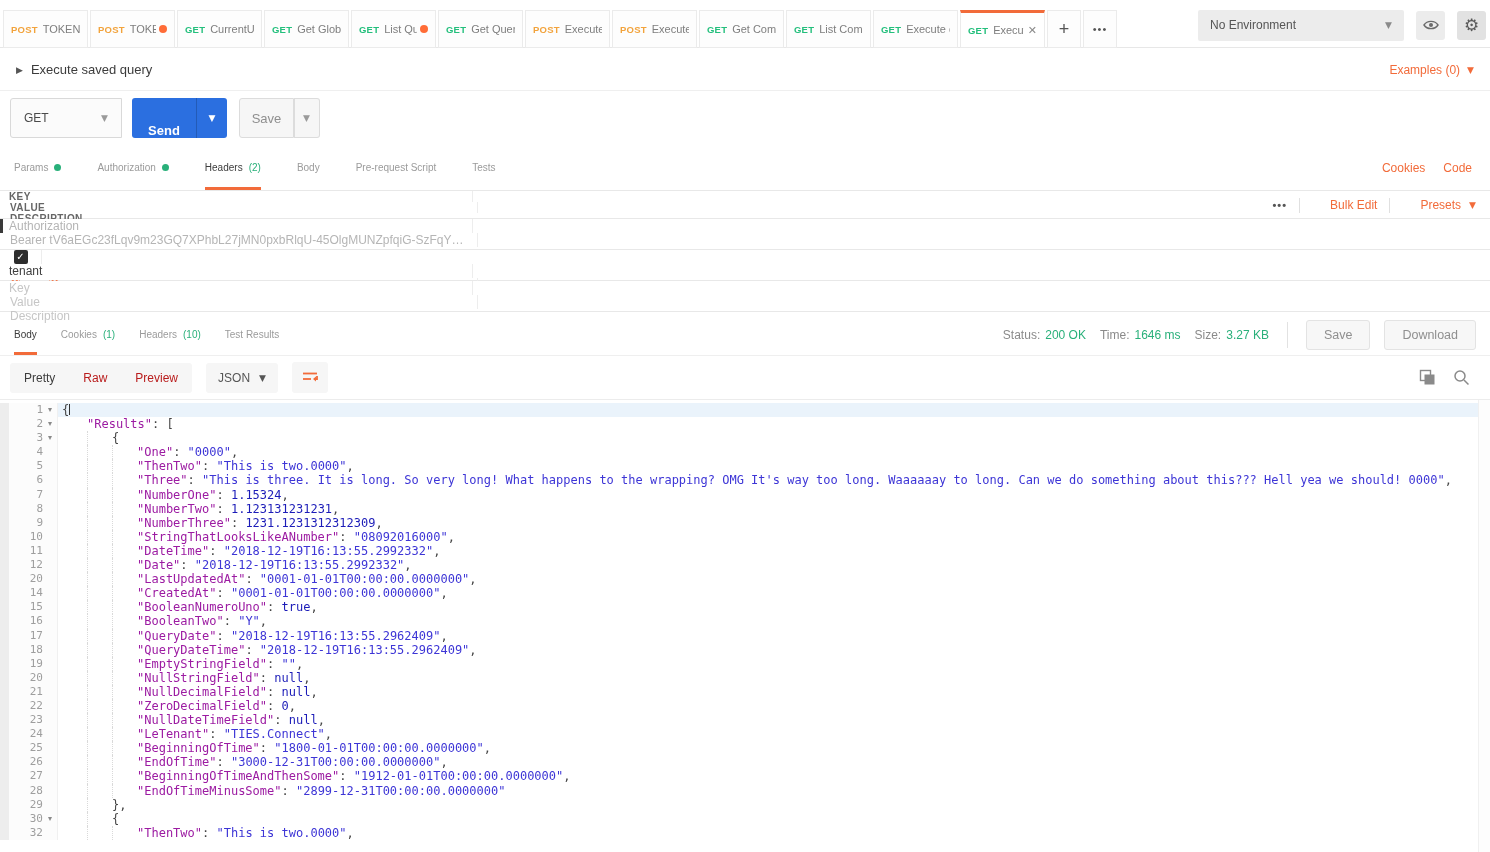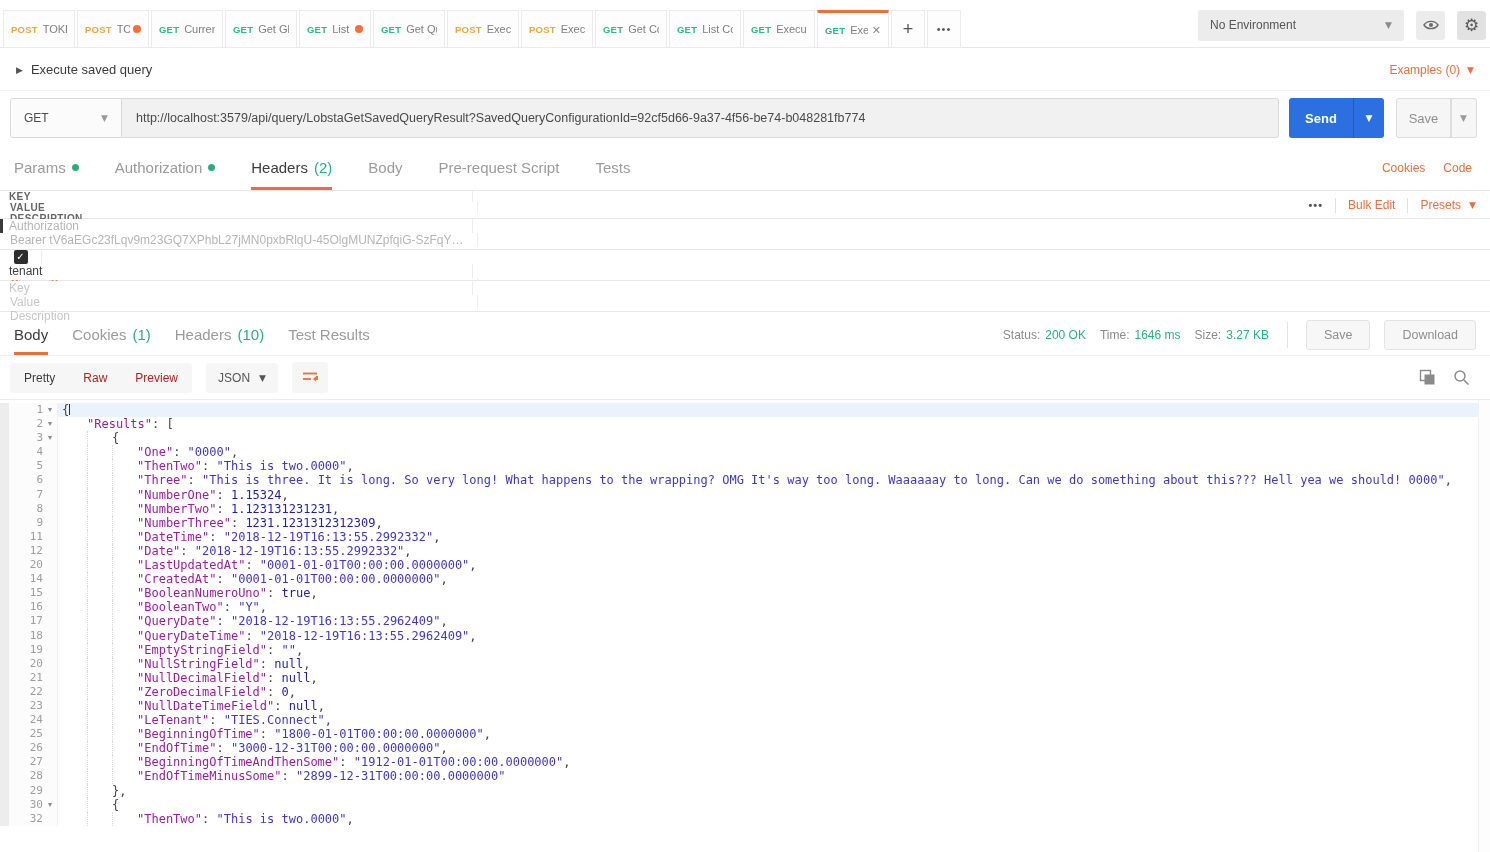--- a/index.html
+++ b/index.html
@@ -7,21 +7,21 @@
     --get:#23BF7C; --post:#F2A33C;
     --jkey:#9C1BA2; --jstr:#3D35D6; --jnum:#1C1CB8; --jkw:#1C1CB8;
   }
   *{box-sizing:border-box;margin:0;padding:0;}
   html,body{width:1490px;height:852px;overflow:hidden;}
   body{font-family:"Liberation Sans",sans-serif;background:#fff;position:relative;color:#3f3f3f;}
 
   
   .tabbar{position:absolute;top:0;left:0;right:0;height:48px;background:#fff;border-bottom:1px solid #e7e7e7;}
   .tabstrip{position:absolute;left:3px;top:10px;height:38px;display:flex;}
-  .tab{width:72px;margin-right:2px;border:1px solid #ebebeb;background:#fdfdfd;display:flex;align-items:center;padding:0 7px;font-size:11px;position:relative;flex:none;cursor:default;}
+  .tab{width:85px;margin-right:2px;border:1px solid #ebebeb;background:#fdfdfd;display:flex;align-items:center;padding:0 7px;font-size:11px;position:relative;flex:none;cursor:default;}
   .tab.active{background:#fff;border-top:3px solid var(--accent);}
   .tab .meth{font-weight:bold;font-size:9.5px;margin-right:5px;letter-spacing:.2px;flex:none;}
   .tab .meth.GET{color:var(--get);} .tab .meth.POST{color:var(--post);}
   .tab .lbl{color:#7e7e7e;white-space:nowrap;overflow:hidden;flex:1;}
   .tab .dot{width:8px;height:8px;border-radius:50%;background:#ff6c37;margin-left:3px;flex:none;}
   .tab .x{color:#8a8a8a;font-size:11px;margin-left:4px;flex:none;font-family:"DejaVu Sans",sans-serif;}
   .sq-btn{width:34px;margin-right:2px;border:1px solid #ebebeb;background:#fdfdfd;display:flex;align-items:center;justify-content:center;color:#555;flex:none;}
   .plus{font-size:18px;font-weight:300;}
   .dots{font-size:11px;letter-spacing:1px;}
   .envzone{position:absolute;right:4px;top:9px;height:32px;display:flex;align-items:center;gap:12px;}
@@ -36,47 +36,47 @@
   .crumbrow .name{font-size:13px;color:#3c3c3c;}
   .examples{margin-left:auto;color:var(--accent);font-size:12px;display:flex;align-items:center;gap:7px;}
   .examples .caret{font-size:9px;font-family:"DejaVu Sans",sans-serif;}
 
   
   .urlrow{position:absolute;top:91px;left:0;right:0;height:54px;display:flex;align-items:center;padding:0 13px 0 10px;}
   .methodbox{width:112px;height:40px;background:#fbfbfb;border:1px solid #d9d9d9;border-radius:3px 0 0 3px;display:flex;align-items:center;padding:0 13px;font-size:12px;color:#4a4a4a;flex:none;}
   .methodbox .caret{margin-left:auto;color:#9a9a9a;font-size:9px;font-family:"DejaVu Sans",sans-serif;}
   .urlbox{flex:1;height:40px;background:#f1f1f1;border:1px solid #d9d9d9;border-left:none;border-radius:0 3px 3px 0;display:flex;align-items:center;padding:0 14px;font-size:12.5px;color:#4a4a4a;white-space:nowrap;overflow:hidden;}
   .sendgrp{display:flex;margin-left:10px;flex:none;}
-  .send-main{width:64px;height:40px;background:var(--blue);color:#fff;font-weight:bold;font-size:13px;display:flex;align-items:center;justify-content:center;border-radius:3px 0 0 3px;}
+  .send-main{width:64px;height:40px;background:var(--blue);color:#fff;font-weight:bold;font-size:13px;display:flex;align-items:flex-end;justify-content:center;border-radius:3px 0 0 3px;}
   .send-caret{width:31px;height:40px;background:var(--blue);border-left:1px solid rgba(0,0,0,.18);border-radius:0 3px 3px 0;display:flex;align-items:center;justify-content:center;color:#fff;font-size:9px;font-family:"DejaVu Sans",sans-serif;}
   .savegrp{display:flex;margin-left:12px;flex:none;}
   .save-main{width:55px;height:40px;background:#f6f6f6;border:1px solid #dcdcdc;color:#8f8f8f;font-size:13px;display:flex;align-items:center;justify-content:center;border-radius:3px 0 0 3px;}
   .save-caret{width:26px;height:40px;background:#f6f6f6;border:1px solid #dcdcdc;border-left:none;box-shadow:inset 1px 0 0 #dcdcdc;border-radius:0 3px 3px 0;display:flex;align-items:center;justify-content:center;color:#9a9a9a;font-size:9px;font-family:"DejaVu Sans",sans-serif;}
 
   
   .reqtabs{position:absolute;top:145px;left:0;right:0;height:45px;display:flex;align-items:stretch;padding-left:14px;}
-  .rtab{display:flex;align-items:center;gap:6px;font-size:15px;color:#9b9b9b;margin-right:36px;border-bottom:3px solid transparent;padding-top:2px;}
+  .rtab{display:flex;align-items:center;gap:6px;font-size:10px;color:#9b9b9b;margin-right:36px;border-bottom:3px solid transparent;padding-top:2px;}
   .rtab.active{color:#3c3c3c;border-bottom-color:var(--accent);}
   .rtab .gdot{width:7px;height:7px;border-radius:50%;background:var(--green);}
   .rtab .cnt{color:var(--green);}
   .reqlinks{margin-left:auto;display:flex;align-items:center;gap:18px;padding-right:18px;font-size:12px;color:var(--accent);}
 
   
   .kvtable{position:absolute;top:190px;left:0;right:0;border-top:1px solid #e8e8e8;}
   .kvrow{display:flex;border-bottom:1px solid #e8e8e8;position:relative;background:#fff;flex-direction:column;}
   .kvrow.hdr{height:28px;} .kvrow.data{height:31px;}
   .c-chk{width:42px;flex:none;border-right:1px solid #ededed;display:flex;align-items:center;justify-content:center;}
   .c-key{width:473px;flex:none;border-right:1px solid #ededed;display:flex;align-items:center;padding-left:9px;font-size:12px;position:relative;}
   .c-val{width:478px;flex:none;border-right:1px solid #ededed;display:flex;align-items:center;padding-left:10px;font-size:12px;white-space:nowrap;overflow:hidden;}
   .c-desc{flex:1;display:flex;align-items:center;padding-left:10px;font-size:12px;}
   .hdr .c-key,.hdr .c-val,.hdr .c-desc{font-size:10px;font-weight:bold;color:#666;letter-spacing:.4px;}
   .hdrctl{position:absolute;right:0;top:0;height:28px;display:flex;align-items:center;gap:12px;padding-right:14px;font-size:12px;}
   .hdrctl .dots3{color:#555;font-size:11px;letter-spacing:1px;font-weight:bold;}
   .hdrctl .vdiv{width:1px;height:15px;background:#e0e0e0;}
-  .hdrctl .lnk{color:var(--accent);}
+  .hdrctl .lnk{color:var(--accent);margin-left:18px;}
   .hdrctl .caret{color:var(--accent);font-size:9px;font-family:"DejaVu Sans",sans-serif;margin-left:-4px;}
   .muted{color:#b5b5b5;} .ph{color:#c6c6c6;} .darktxt{color:#3f3f3f;} .vartxt{color:var(--accent);}
   .dragbar{position:absolute;left:0;top:0;bottom:0;width:3px;background:#3a3a3a;}
   .cb{width:14px;height:14px;background:#2d2d2d;border-radius:2px;color:#fff;font-size:10px;line-height:14px;text-align:center;font-family:"DejaVu Sans",sans-serif;}
 
   
   .respbar{position:absolute;top:314px;left:0;right:0;height:42px;display:flex;align-items:stretch;padding-left:14px;border-bottom:1px solid #efefef;}
   .respbar .rtab{margin-right:24px;}
   .respmeta{margin-left:auto;display:flex;align-items:center;gap:14px;padding-right:14px;font-size:12px;justify-content:space-between;}
   .respmeta .lab{color:#8a8a8a;} .respmeta .val{color:var(--green);}
@@ -192,23 +192,20 @@
     <span>Examples (0)</span>
     <span class="caret">▼</span>
   </div>
 </div>
 
 <div class="urlrow">
   <div class="methodbox">
     <span>GET</span>
     <span class="caret">▼</span>
   </div>
-  <div class="urlbox">
-    <span>http://localhost:3579/api/query/LobstaGetSavedQueryResult?SavedQueryConfigurationId=92cf5d66-9a37-4f56-be74-b048281fb774</span>
-  </div>
   <div class="sendgrp">
     <div class="send-main">
         <span>Send</span>
       </div>
     <div class="send-caret">
         <span>▼</span>
       </div>
   </div>
   <div class="savegrp">
     <div class="save-main">
@@ -358,20 +355,21 @@
 <div class="editor" id="editor">
     <div class="cl active"><div class="gut"><span class="num">1</span><span class="fold">▾</span></div><div class="lc"><span class="tk-p">{</span><span class="cursor"></span></div></div>
     <div class="cl"><div class="gut"><span class="num">2</span><span class="fold">▾</span></div><div class="lc"><span class="ind"></span><span class="tk-k">"Results"</span><span class="tk-p">: </span><span class="tk-p">[</span></div></div>
     <div class="cl"><div class="gut"><span class="num">3</span><span class="fold">▾</span></div><div class="lc"><span class="ind"></span><span class="ind g"></span><span class="tk-p">{</span></div></div>
     <div class="cl"><div class="gut"><span class="num">4</span><span class="fold"></span></div><div class="lc"><span class="ind"></span><span class="ind g"></span><span class="ind g"></span><span class="tk-k">"One"</span><span class="tk-p">: </span><span class="tk-s">"0000"</span><span class="tk-p">,</span></div></div>
     <div class="cl"><div class="gut"><span class="num">5</span><span class="fold"></span></div><div class="lc"><span class="ind"></span><span class="ind g"></span><span class="ind g"></span><span class="tk-k">"ThenTwo"</span><span class="tk-p">: </span><span class="tk-s">"This is two.0000"</span><span class="tk-p">,</span></div></div>
     <div class="cl"><div class="gut"><span class="num">6</span><span class="fold"></span></div><div class="lc"><span class="ind"></span><span class="ind g"></span><span class="ind g"></span><span class="tk-k">"Three"</span><span class="tk-p">: </span><span class="tk-s">"This is three. It is long. So very long! What happens to the wrapping? OMG It's way too long. Waaaaaay to long. Can we do something about this??? Hell yea we should! 0000"</span><span class="tk-p">,</span></div></div>
     <div class="cl"><div class="gut"><span class="num">7</span><span class="fold"></span></div><div class="lc"><span class="ind"></span><span class="ind g"></span><span class="ind g"></span><span class="tk-k">"NumberOne"</span><span class="tk-p">: </span><span class="tk-n">1.15324</span><span class="tk-p">,</span></div></div>
     <div class="cl"><div class="gut"><span class="num">8</span><span class="fold"></span></div><div class="lc"><span class="ind"></span><span class="ind g"></span><span class="ind g"></span><span class="tk-k">"NumberTwo"</span><span class="tk-p">: </span><span class="tk-n">1.123131231231</span><span class="tk-p">,</span></div></div>
     <div class="cl"><div class="gut"><span class="num">9</span><span class="fold"></span></div><div class="lc"><span class="ind"></span><span class="ind g"></span><span class="ind g"></span><span class="tk-k">"NumberThree"</span><span class="tk-p">: </span><span class="tk-n">1231.1231312312309</span><span class="tk-p">,</span></div></div>
+    <div class="cl"><div class="gut"><span class="num">10</span><span class="fold"></span></div><div class="lc"><span class="ind"></span><span class="ind g"></span><span class="ind g"></span><span class="tk-k">"StringThatLooksLikeANumber"</span><span class="tk-p">: </span><span class="tk-s">"08092016000"</span><span class="tk-p">,</span></div></div>
     <div class="cl"><div class="gut"><span class="num">11</span><span class="fold"></span></div><div class="lc"><span class="ind"></span><span class="ind g"></span><span class="ind g"></span><span class="tk-k">"DateTime"</span><span class="tk-p">: </span><span class="tk-s">"2018-12-19T16:13:55.2992332"</span><span class="tk-p">,</span></div></div>
     <div class="cl"><div class="gut"><span class="num">12</span><span class="fold"></span></div><div class="lc"><span class="ind"></span><span class="ind g"></span><span class="ind g"></span><span class="tk-k">"Date"</span><span class="tk-p">: </span><span class="tk-s">"2018-12-19T16:13:55.2992332"</span><span class="tk-p">,</span></div></div>
     <div class="cl"><div class="gut"><span class="num">20</span><span class="fold"></span></div><div class="lc"><span class="ind"></span><span class="ind g"></span><span class="ind g"></span><span class="tk-k">"LastUpdatedAt"</span><span class="tk-p">: </span><span class="tk-s">"0001-01-01T00:00:00.0000000"</span><span class="tk-p">,</span></div></div>
     <div class="cl"><div class="gut"><span class="num">14</span><span class="fold"></span></div><div class="lc"><span class="ind"></span><span class="ind g"></span><span class="ind g"></span><span class="tk-k">"CreatedAt"</span><span class="tk-p">: </span><span class="tk-s">"0001-01-01T00:00:00.0000000"</span><span class="tk-p">,</span></div></div>
     <div class="cl"><div class="gut"><span class="num">15</span><span class="fold"></span></div><div class="lc"><span class="ind"></span><span class="ind g"></span><span class="ind g"></span><span class="tk-k">"BooleanNumeroUno"</span><span class="tk-p">: </span><span class="tk-b">true</span><span class="tk-p">,</span></div></div>
     <div class="cl"><div class="gut"><span class="num">16</span><span class="fold"></span></div><div class="lc"><span class="ind"></span><span class="ind g"></span><span class="ind g"></span><span class="tk-k">"BooleanTwo"</span><span class="tk-p">: </span><span class="tk-s">"Y"</span><span class="tk-p">,</span></div></div>
     <div class="cl"><div class="gut"><span class="num">17</span><span class="fold"></span></div><div class="lc"><span class="ind"></span><span class="ind g"></span><span class="ind g"></span><span class="tk-k">"QueryDate"</span><span class="tk-p">: </span><span class="tk-s">"2018-12-19T16:13:55.2962409"</span><span class="tk-p">,</span></div></div>
     <div class="cl"><div class="gut"><span class="num">18</span><span class="fold"></span></div><div class="lc"><span class="ind"></span><span class="ind g"></span><span class="ind g"></span><span class="tk-k">"QueryDateTime"</span><span class="tk-p">: </span><span class="tk-s">"2018-12-19T16:13:55.2962409"</span><span class="tk-p">,</span></div></div>
     <div class="cl"><div class="gut"><span class="num">19</span><span class="fold"></span></div><div class="lc"><span class="ind"></span><span class="ind g"></span><span class="ind g"></span><span class="tk-k">"EmptyStringField"</span><span class="tk-p">: </span><span class="tk-s">""</span><span class="tk-p">,</span></div></div>
     <div class="cl"><div class="gut"><span class="num">20</span><span class="fold"></span></div><div class="lc"><span class="ind"></span><span class="ind g"></span><span class="ind g"></span><span class="tk-k">"NullStringField"</span><span class="tk-p">: </span><span class="tk-b">null</span><span class="tk-p">,</span></div></div>

